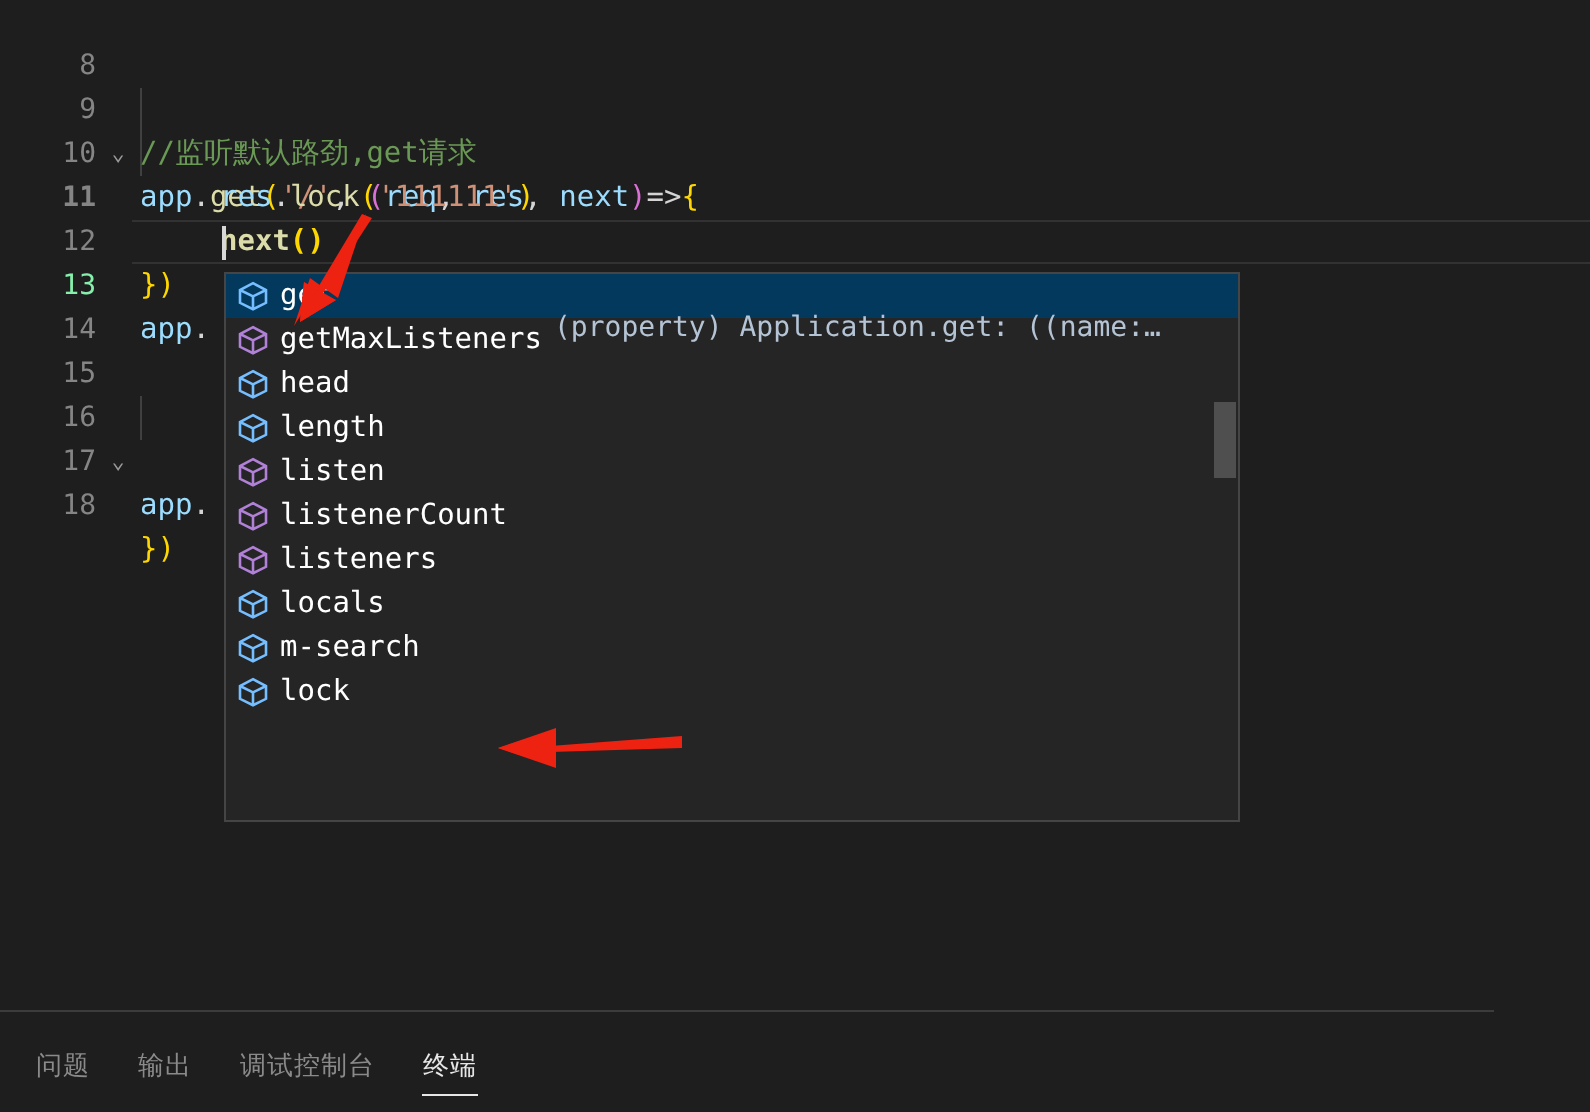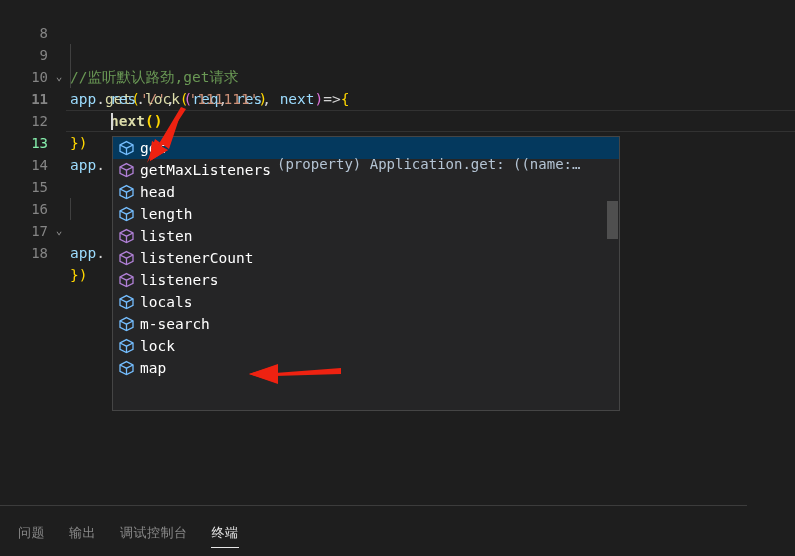--- a/index.html
+++ b/index.html
@@ -246,28 +246,20 @@
             <span class="slabel">m-search</span>
           </div>
           <div class="srow">
             <span class="sicon"><svg width="19" height="16" viewBox="0 0 19 16">
                 <path d="M9.5 1.6 L16 5 L16 11.4 L9.5 14.6 L3 11.4 L3 5 Z" fill="none" stroke="#75beff" stroke-width="1.3"></path>
                 <path d="M3 5 L9.5 8.2 L16 5" fill="none" stroke="#75beff" stroke-width="1.3"></path>
                 <path d="M9.5 8.2 L9.5 14.6" fill="none" stroke="#75beff" stroke-width="1.3"></path>
               </svg></span>
             <span class="slabel">lock</span>
           </div>
-          <div class="srow">
-            <span class="sicon"><svg width="19" height="16" viewBox="0 0 19 16">
-                <path d="M9.5 1.6 L16 5 L16 11.4 L9.5 14.6 L3 11.4 L3 5 Z" fill="none" stroke="#75beff" stroke-width="1.3"></path>
-                <path d="M3 5 L9.5 8.2 L16 5" fill="none" stroke="#75beff" stroke-width="1.3"></path>
-                <path d="M9.5 8.2 L9.5 14.6" fill="none" stroke="#75beff" stroke-width="1.3"></path>
-              </svg></span>
-            <span class="slabel">map</span>
-          </div>
         </div>
       <div id="suggest-scrollbar"></div>
     </div>
 
     <svg class="arrow" style="left:128px; top:105px;" width="70" height="70" viewBox="0 0 70 70">
       <path d="M 58 4 L 32 44 L 40 45 L 22 56 L 24 36 L 29 42 L 53 2 Z" fill="#ee2211"></path>
       <path d="M 22 56 L 24 36 L 40 45 Z" fill="#ee2211"></path>
       <path d="M 55 2 L 24 50 L 19 58 L 27 34 L 41 44 Z" fill="#ee2211"></path>
     </svg>
 

